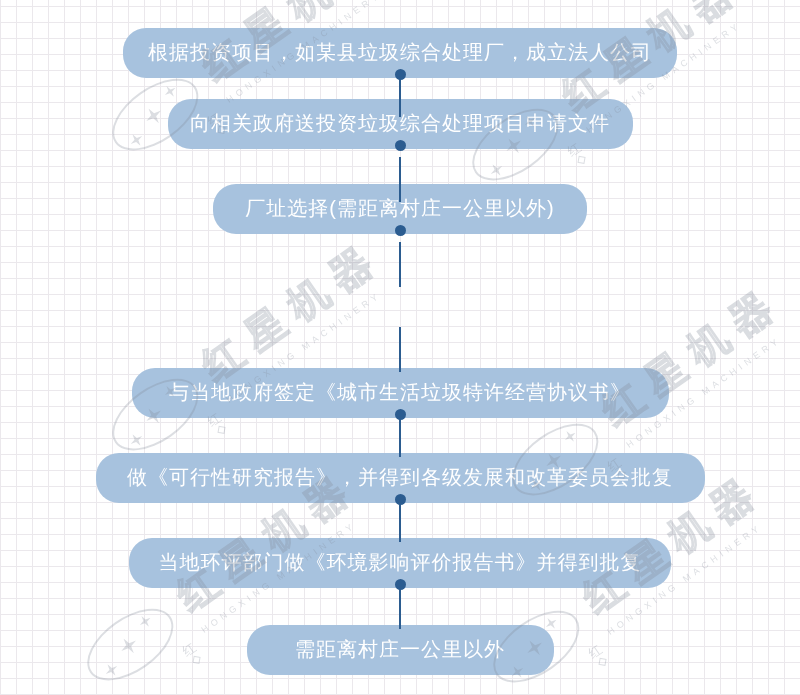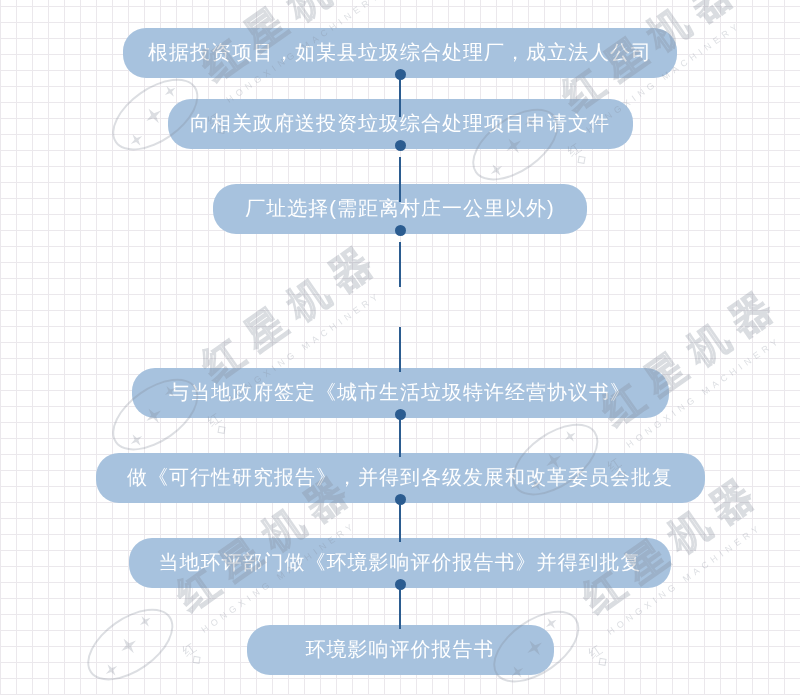--- a/index.html
+++ b/index.html
@@ -139,21 +139,21 @@
     <span class="dot"></span>
   </div>
   <div class="step s7">
     <div class="box">
       <span class="box-label">当地环评部门做《环境影响评价报告书》并得到批复</span>
     </div>
     <span class="dot"></span>
   </div>
   <div class="step s8">
     <div class="box">
-      <span class="box-label">环境影响评价报告书</span>
+      <span class="box-label">需距离村庄一公里以外</span>
     </div>
   </div>
 
   <div class="wm-layer">
     <div class="wm wmA">
       <div class="wm-logo">
         <span class="wm-star st1"></span>
         <span class="wm-star st2"></span>
         <span class="wm-star st3"></span>
         <span class="wm-seal">

